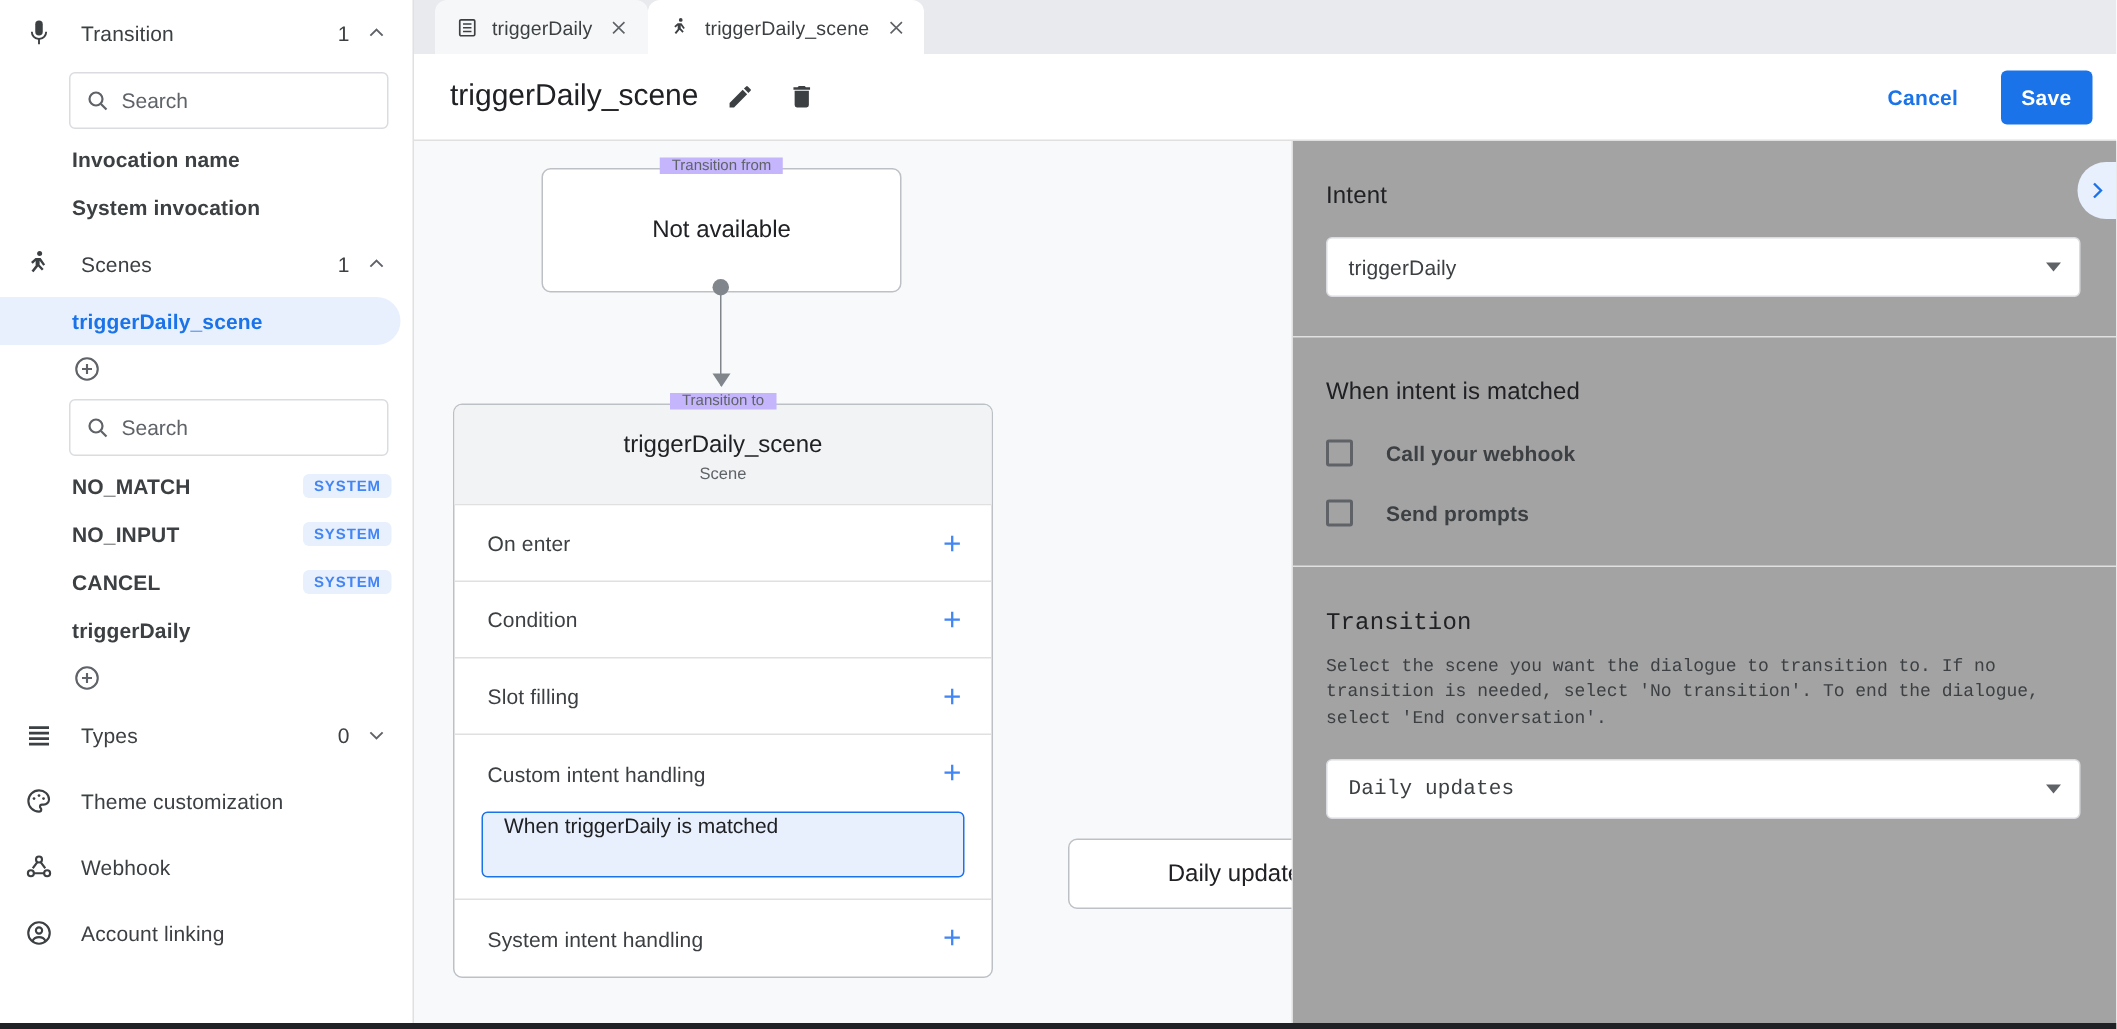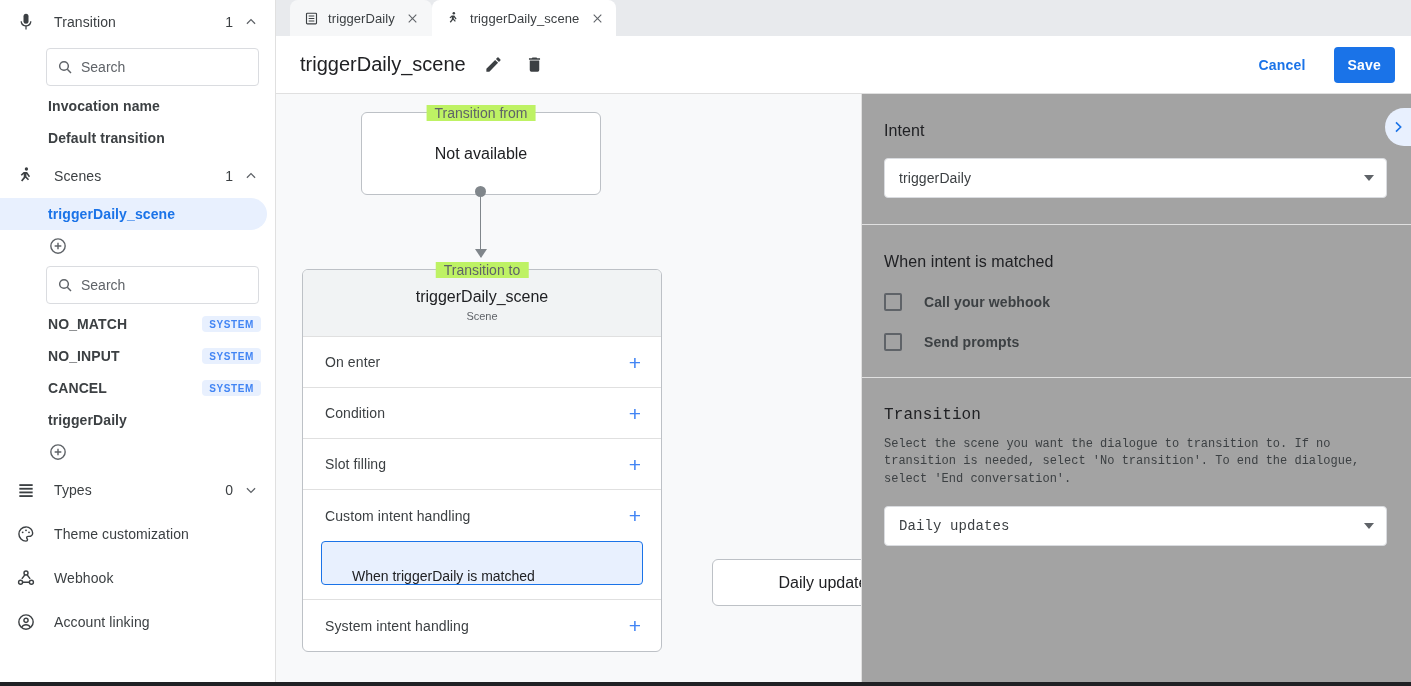--- a/index.html
+++ b/index.html
@@ -108,21 +108,21 @@
     flex: 1; background: #f8f9fa; position: relative; overflow: hidden;
     border-right: 1px solid #e0e0e0;
   }
 
   .fieldset {
     position: absolute;
     border: 1px solid #bdc1c6; border-radius: 6px; background: #fff;
   }
   .fieldset > .legend {
     position: absolute; top: -8px; left: 50%; transform: translateX(-50%);
-    background: #bef264; padding: 0 8px; font-size: 14px; color: #5f6368;
+    background: #c4b5fd; padding: 0 8px; font-size: 10px; color: #5f6368;
     white-space: nowrap;
   }
 
   
   .node-from {
     left: 85px; top: 18px; width: 240px; height: 83px;
     display: flex; align-items: center; justify-content: center;
   }
   .node-from .ntext { font-size: 16px; color: #202124; }
 
@@ -152,21 +152,21 @@
     font-size: 14px; color: #3c4043;
   }
   .scene-row:last-child { border-bottom: none; }
   .scene-row .rlabel { flex: 1; letter-spacing: .1px; }
   .plus { color: #4285f4; font-size: 21px; line-height: 1; cursor: pointer; font-weight: 400; }
   .scene-block { border-bottom: 1px solid #e0e0e0; padding-bottom: 14px; }
   .scene-block .scene-row { border-bottom: none; }
   .chip {
     margin: 0 18px 0 18px; height: 44px; background: #e8f0fe;
     border: 1px solid #1a73e8; border-radius: 4px;
-    display: flex; align-items: flex-end; padding-left: 30px;
+    display: flex; align-items: flex-start; padding-left: 14px;
     font-size: 14px; color: #202124; cursor: pointer; position: relative;
   }
 
   .node-daily {
     left: 436px; top: 465px; width: 230px; height: 47px;
     display: flex; align-items: center; justify-content: center;
   }
   .node-daily .ntext { font-size: 16px; color: #202124; white-space: nowrap; }
 
   
@@ -223,21 +223,21 @@
               <path d="M15.5 15.5L21 21"></path>
             </svg>
         </span>
         <input value="" placeholder="Search" style="">
       </div>
     </div>
     <div class="sub-item">
       <span class="txt">Invocation name</span>
     </div>
     <div class="sub-item">
-      <span class="txt">Default transition</span>
+      <span class="txt">System invocation</span>
     </div>
 
     <div class="nav-group-header">
       <span class="nav-ico">
         <svg width="20" height="20" viewBox="0 0 24 24" fill="currentColor">
             <circle cx="12.5" cy="3.6" r="2"></circle>
             <path d="M11.2 7.2h2.1l3.6 5.1-1.5 1.1-2.9-4v3.1l3.2 3.4-1.4 1.3-3-3.2-3.7 4.6-1.6-1.3 3.3-4.1V9.5l-2.3 2.2-1.4-1.3 3.6-3.2z"></path>
           </svg>
       </span>
       <span class="nav-label">Scenes</span>

